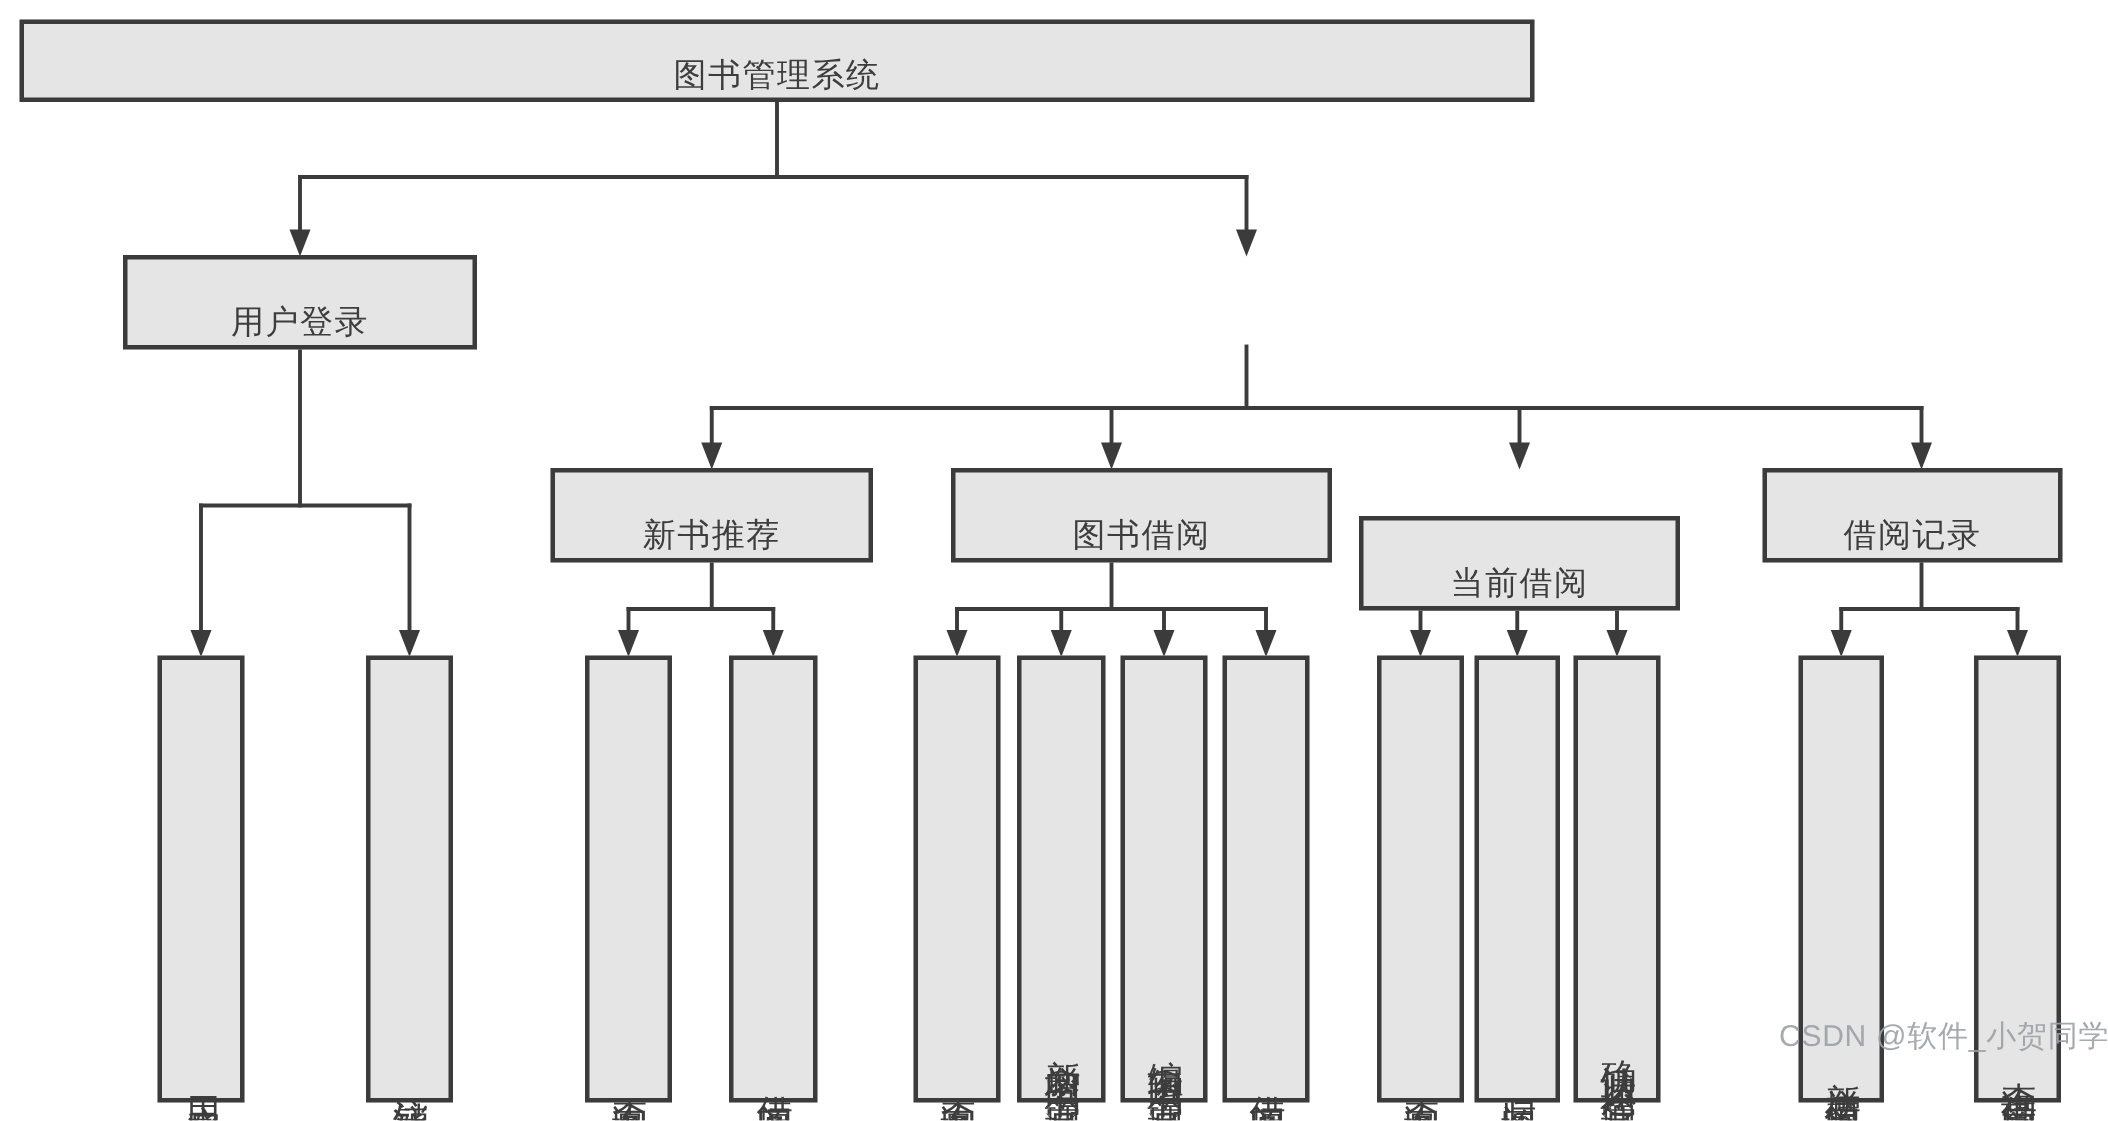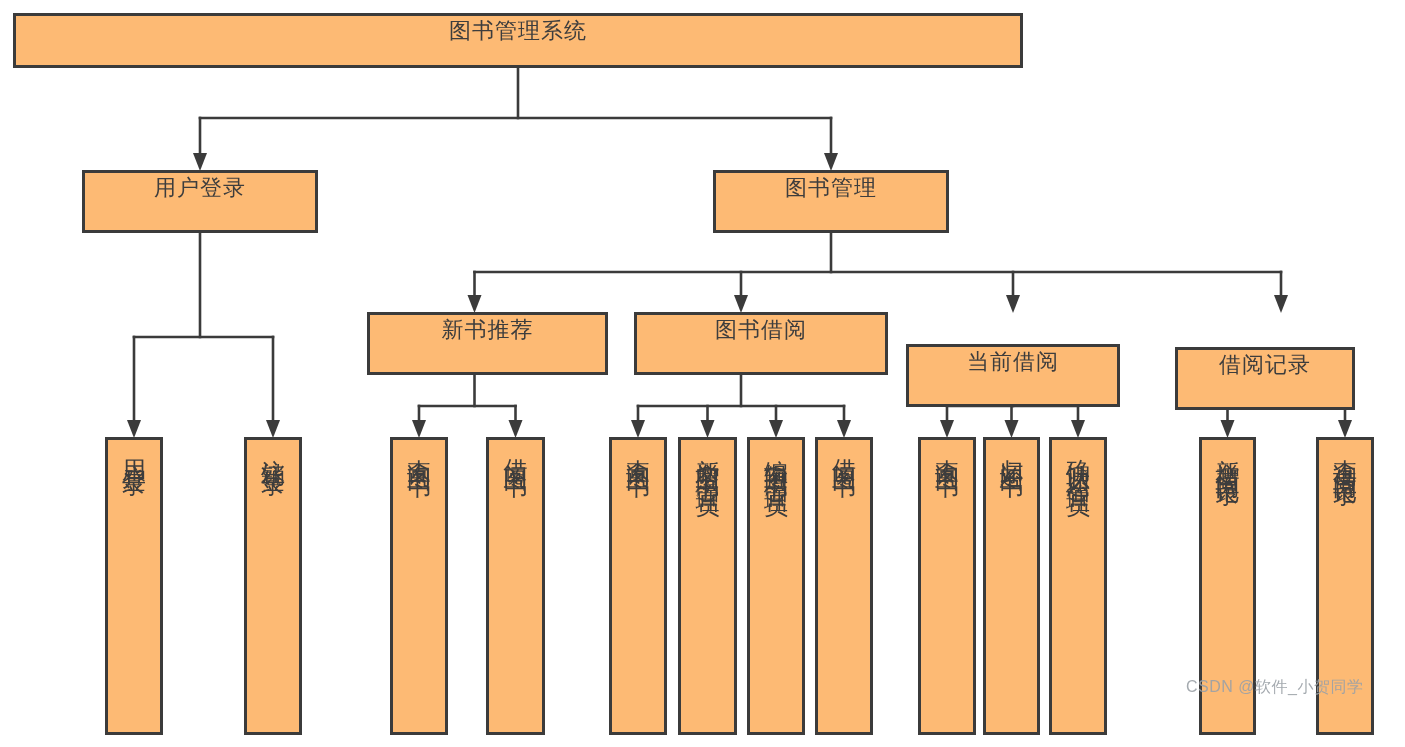--- a/index.html
+++ b/index.html
@@ -19,44 +19,44 @@
     position: absolute;
     left: 0;
     top: 0;
     width: 1405px;
     height: 747px;
   }
   .box {
     position: absolute;
     box-sizing: border-box;
     border: 3px solid #3b3b3b;
-    background: #fdba74;
+    background: #e5e5e5;
     display: flex;
-    align-items: flex-start;
+    align-items: flex-end;
     justify-content: center;
     color: #3d3d3d;
   }
   .box.horizontal span {
     font-size: 22px;
     letter-spacing: 1px;
     white-space: nowrap;
   }
   .box.vertical span {
     writing-mode: vertical-rl;
     text-orientation: mixed;
     font-size: 24px;
     letter-spacing: 5px;
     line-height: 1;
     white-space: nowrap;
   }
   .watermark {
     position: absolute;
     left: 1186px;
     top: 677px;
-    font-size: 16px;
+    font-size: 20px;
     letter-spacing: 0.5px;
     white-space: nowrap;
     opacity: 0.9;
     z-index: 5;
   }
 </style>
 </head>
 <body>
 
 <div id="diagram" style="background: rgb(255, 255, 255);">
@@ -114,33 +114,30 @@
       <line x1="1345" y1="406" x2="1345" y2="423" stroke="#3b3b3b" stroke-width="2.6" stroke-linecap="square"></line>
       <polygon points="1338,420 1352,420 1345,438" fill="#3b3b3b"></polygon>
     </svg>
   <div class="watermark" style="color: rgb(155, 161, 167);">CSDN @软件_小贺同学</div>
 <div class="box horizontal" style="left: 13px; top: 13px; width: 1010px; height: 55px; border-color: rgb(59, 59, 59); color: rgb(61, 61, 61);">
       <span>图书管理系统</span>
     </div>
     <div class="box horizontal" style="left: 82px; top: 170px; width: 236px; height: 63px; border-color: rgb(59, 59, 59); color: rgb(61, 61, 61);">
       <span>用户登录</span>
     </div>
-    <div class="box horizontal" style="left: 713px; top: 170px; width: 236px; height: 63px; border-color: rgb(59, 59, 59); color: rgb(61, 61, 61);">
-      <span>图书管理</span>
-    </div>
-    <div class="box horizontal" style="left: 367px; top: 312px; width: 241px; height: 63px; border-color: rgb(59, 59, 59); color: rgb(61, 61, 61); font-family: Liberation Mono, monospace;">
+    <div class="box horizontal" style="left: 367px; top: 312px; width: 215px; height: 63px; border-color: rgb(59, 59, 59); color: rgb(61, 61, 61); font-family: Liberation Mono, monospace;">
       <span>新书推荐</span>
     </div>
     <div class="box horizontal" style="left: 634px; top: 312px; width: 254px; height: 63px; border-color: rgb(59, 59, 59); color: rgb(61, 61, 61);">
       <span>图书借阅</span>
     </div>
     <div class="box horizontal" style="left: 906px; top: 312px; width: 214px; height: 63px; border-color: rgb(59, 59, 59); color: rgb(61, 61, 61); margin-top: 32px;">
       <span>当前借阅</span>
     </div>
-    <div class="box horizontal" style="left: 1175px; top: 312px; width: 180px; height: 63px; border-color: rgb(59, 59, 59); color: rgb(61, 61, 61); margin-top: 35px;">
+    <div class="box horizontal" style="left: 1175px; top: 312px; width: 200px; height: 63px; border-color: rgb(59, 59, 59); color: rgb(61, 61, 61);">
       <span>借阅记录</span>
     </div>
     <div class="box vertical" style="left: 105px; top: 437px; width: 58px; height: 298px; border-color: rgb(59, 59, 59); color: rgb(61, 61, 61);">
       <span>用户登录</span>
     </div>
     <div class="box vertical" style="left: 244px; top: 437px; width: 58px; height: 298px; border-color: rgb(59, 59, 59); color: rgb(61, 61, 61);">
       <span>注销登录</span>
     </div>
     <div class="box vertical" style="left: 390px; top: 437px; width: 58px; height: 298px; border-color: rgb(59, 59, 59); color: rgb(61, 61, 61);">
       <span>查询图书</span>

